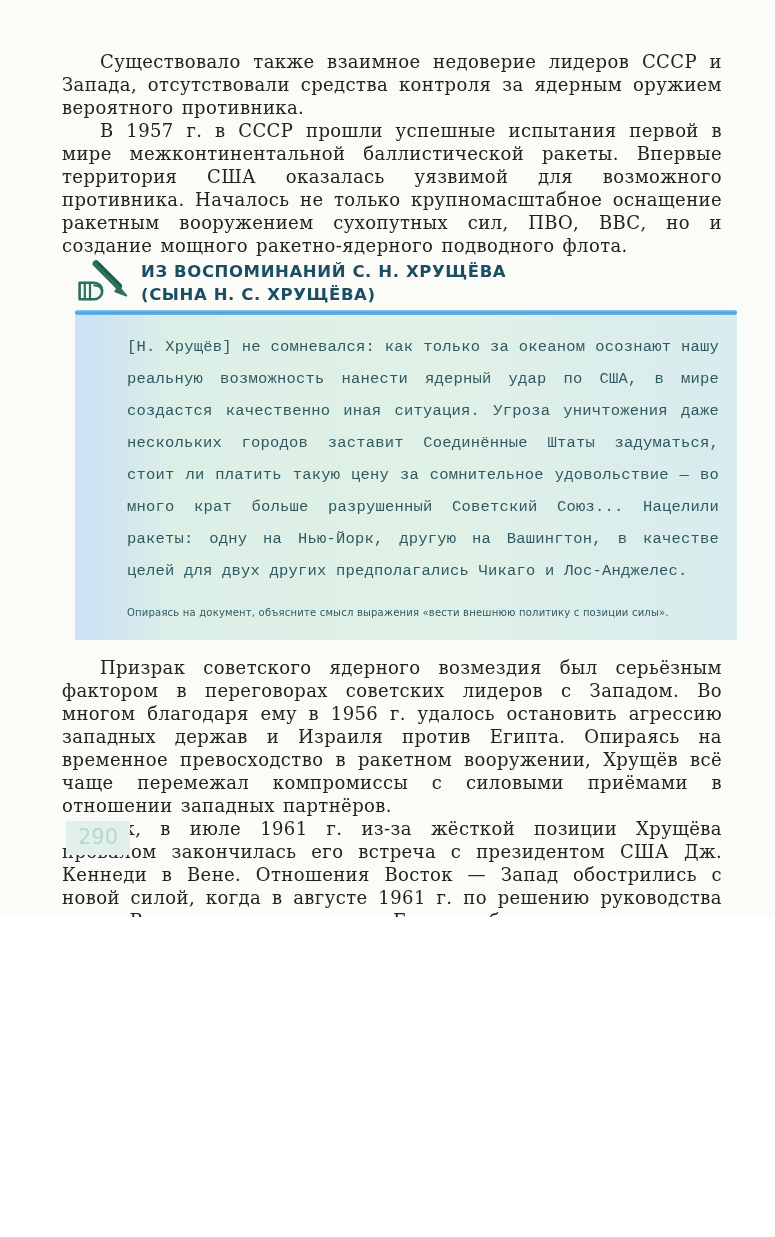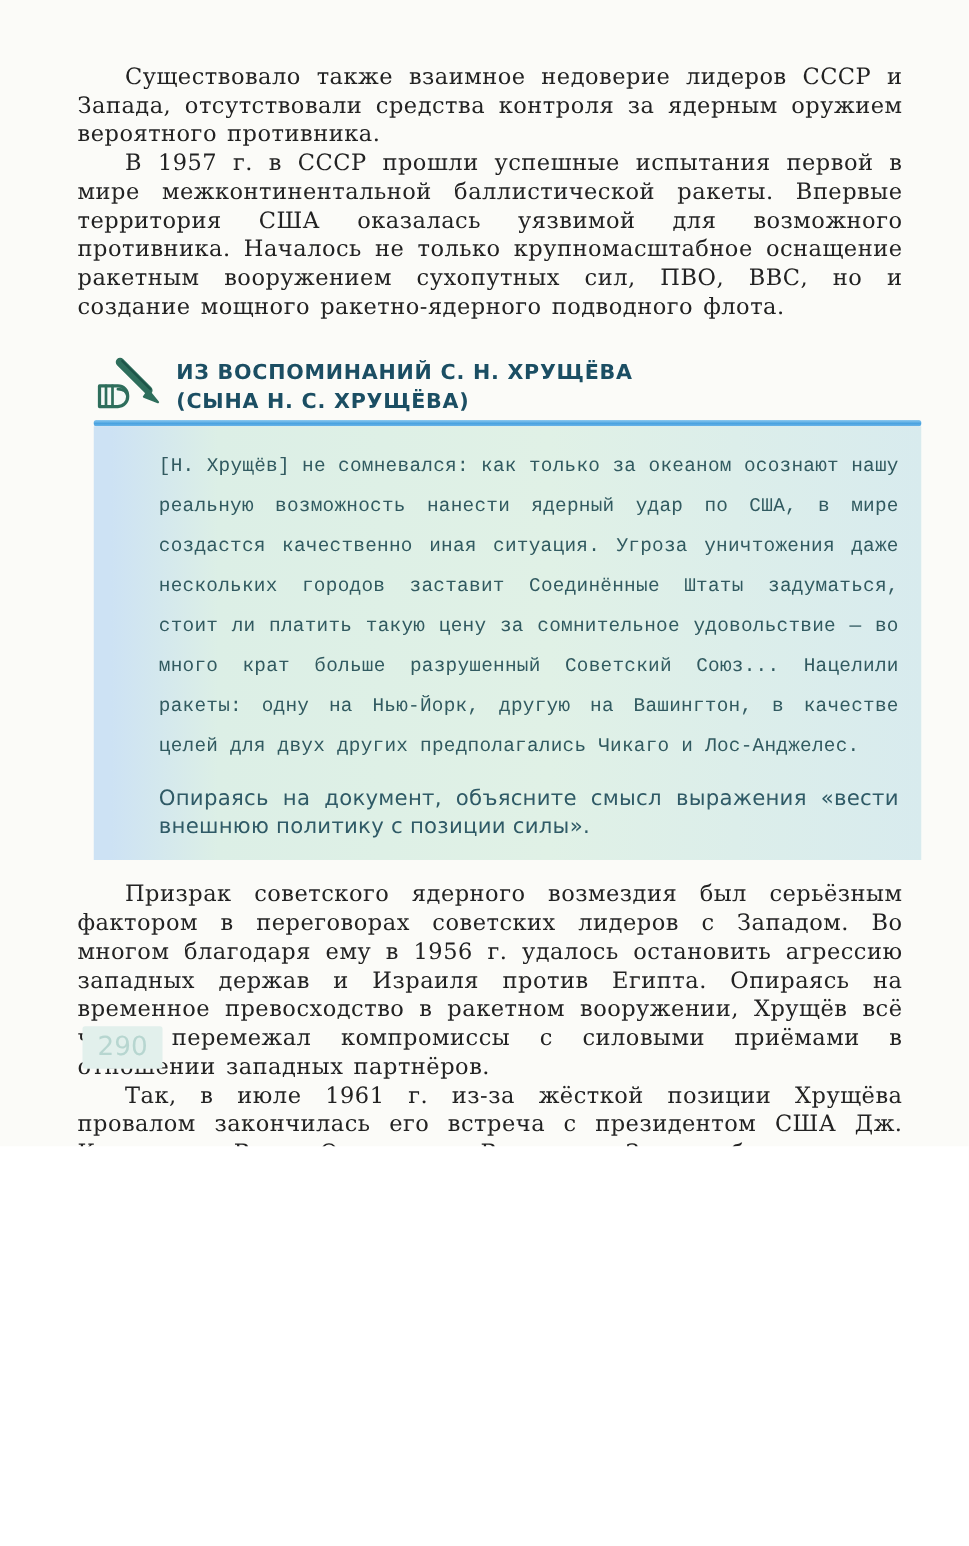--- a/index.html
+++ b/index.html
@@ -17,21 +17,21 @@
     font-size:18px;
     line-height:23px;
     letter-spacing:0.4px;
     word-spacing:2px;
     text-align:justify;
     text-indent:38px;
     color:#222222;
   }
   
   .doc-block {
-    margin:26px -15px 16px 13px; 
+    margin:0 -15px 16px 13px; 
   }
   .doc-heading-row {
     display:flex;
     align-items:flex-start;
     gap:12px;
     padding-left:2px;
   }
   .doc-icon { flex:0 0 auto; margin-top:2px; }
   .doc-heading {
     font-family:"DejaVu Sans", sans-serif;
@@ -60,21 +60,21 @@
     font-family:Liberation Mono, monospace;
     font-size:15.5px;
     line-height:32px;
     letter-spacing:0.2px;
     text-align:justify;
     color:#315a60;
   }
   .doc-task {
     margin:0;
     font-family:"DejaVu Sans", sans-serif;
-    font-size:17px;
+    font-size:10px;
     line-height:22px;
     letter-spacing:0.2px;
     text-align:justify;
     color:#2f5a66;
   }
   .page-number {
     position:absolute;
     left:66px; bottom:62px;
     background:#e2f0ec;
     color:#b7d6d0;

